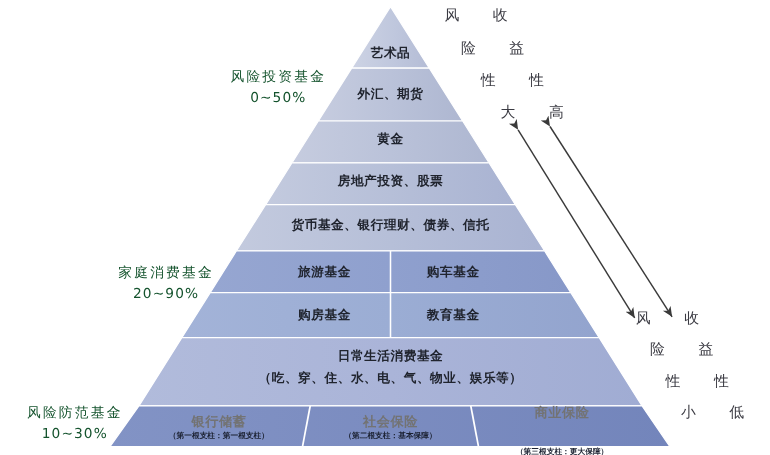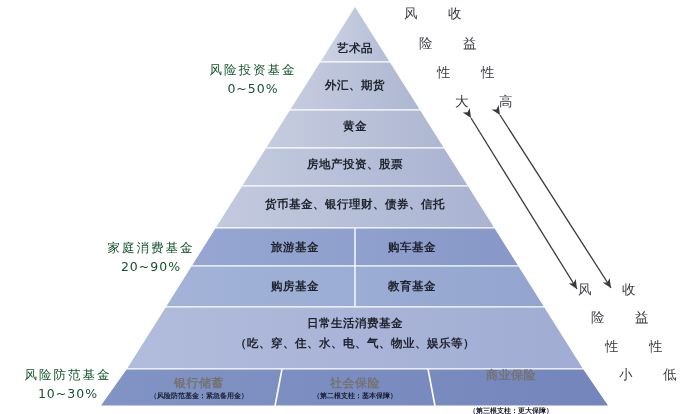--- a/index.html
+++ b/index.html
@@ -139,21 +139,21 @@
   <div class="lbl tier-label" style="left:295px;top:241px;">旅游基金</div>
   <div class="lbl tier-label" style="left:412px;top:241px;">购车基金</div>
 
   <div class="lbl tier-label" style="left:295px;top:280px;">购房基金</div>
   <div class="lbl tier-label" style="left:412px;top:280px;">教育基金</div>
 
   <div class="lbl tier-label" style="left:355px;top:317px;">日常生活消费基金</div>
   <div class="lbl tier-label" style="left:355px;top:337px;">（吃、穿、住、水、电、气、物业、娱乐等）</div>
 
   <div class="lbl base-main" style="left:199px;top:376px;">银行储蓄</div>
-  <div class="lbl base-sub" style="left:199px;top:391px;">（风险防范基金：紧急备用金）</div>
+  <div class="lbl base-sub" style="left:199px;top:391px;">（第一根支柱：第一根支柱）</div>
 
   <div class="lbl base-main" style="left:355px;top:376px;">社会保险</div>
   <div class="lbl base-sub" style="left:355px;top:391px;">（第二根支柱：基本保障）</div>
 
   <div class="lbl base-main" style="left:511px;top:368px;">商业保险</div>
   <div class="lbl base-sub" style="left:511px;top:406px;">（第三根支柱：更大保障）</div>
 
   <div class="side-block" style="left:190px;top:62px;width:126px;">
     <div class="l1">风险投资基金</div>
     <div class="l2">0~50%</div>

